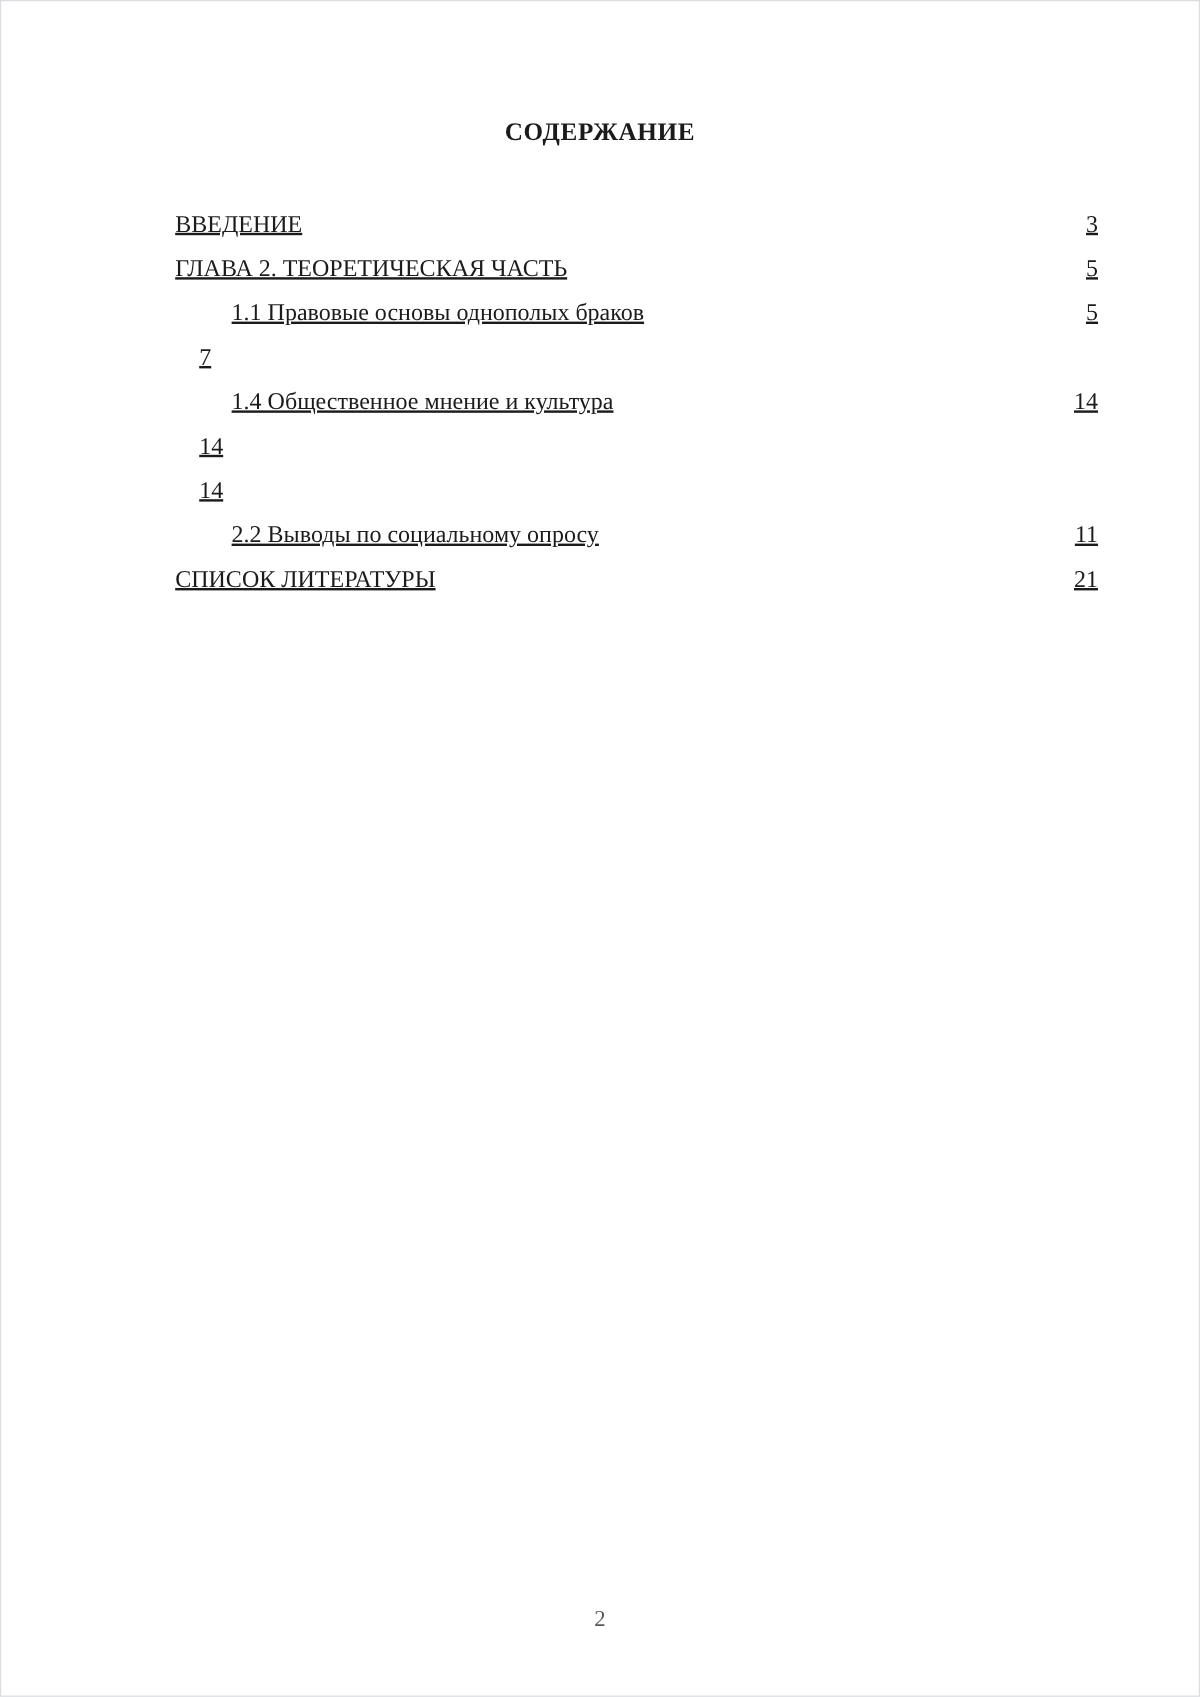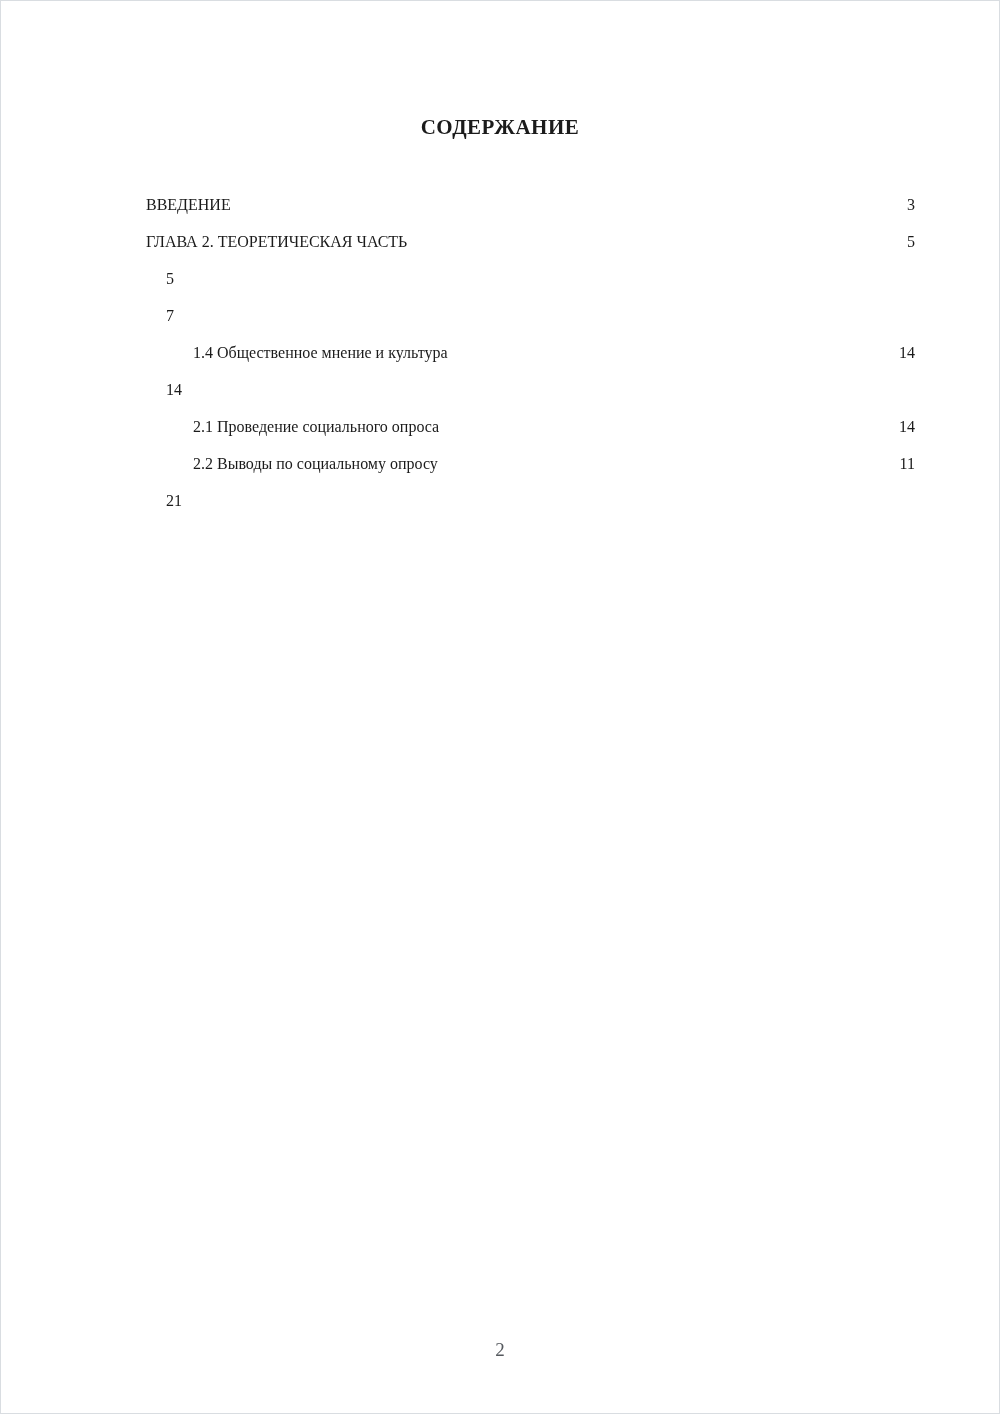--- a/index.html
+++ b/index.html
@@ -16,35 +16,35 @@
     border: 1px solid #d9dde1;
     overflow: hidden;
   }
 
   .doc-title {
     text-align: center;
     font-weight: bold;
     font-size: 21px;
     letter-spacing: 0.5px;
     padding-top: 97px;
-    margin-top: 17px;
   }
 
   .toc {
     margin-top: 46px;
     padding-left: 145px;
     padding-right: 84px;
   }
 
   .toc-row {
     display: flex;
     justify-content: space-between;
     align-items: baseline;
-    font-size: 16px;
+    font-size: 20px;
     line-height: 37px;
+    text-decoration: underline;
   }
 
   .toc-row.indent .toc-label {
     padding-left: 47px;
   }
 
   .toc-label {
     white-space: nowrap;
   }
 
@@ -74,47 +74,48 @@
     <span class="toc-label">ВВЕДЕНИЕ</span>
     <span class="toc-page">3</span>
   </div>
 
   <div class="toc-row">
     <span class="toc-label">ГЛАВА 2. ТЕОРЕТИЧЕСКАЯ ЧАСТЬ</span>
     <span class="toc-page">5</span>
   </div>
 
   <div class="toc-row indent">
+    <span class="toc-label">1.1 Правовые основы однополых браков</span>
     <span class="toc-page">5</span>
   </div>
 
   <div class="toc-row indent">
     <span class="toc-page">7</span>
   </div>
 
 
   <div class="toc-row indent">
     <span class="toc-label">1.4 Общественное мнение и культура</span>
     <span class="toc-page">14</span>
   </div>
 
   <div class="toc-row">
     <span class="toc-page">14</span>
   </div>
 
   <div class="toc-row indent">
-    <span class="toc-label">2.1 Проведение социального опроса</span>
     <span class="toc-page">14</span>
   </div>
 
   <div class="toc-row indent">
     <span class="toc-label">2.2 Выводы по социальному опросу</span>
     <span class="toc-page">11</span>
   </div>
 
 
   <div class="toc-row">
+    <span class="toc-label">СПИСОК ЛИТЕРАТУРЫ</span>
     <span class="toc-page">21</span>
   </div>
 
 </div>
 
 <div class="page-footer">2</div>
 
 </body></html>

